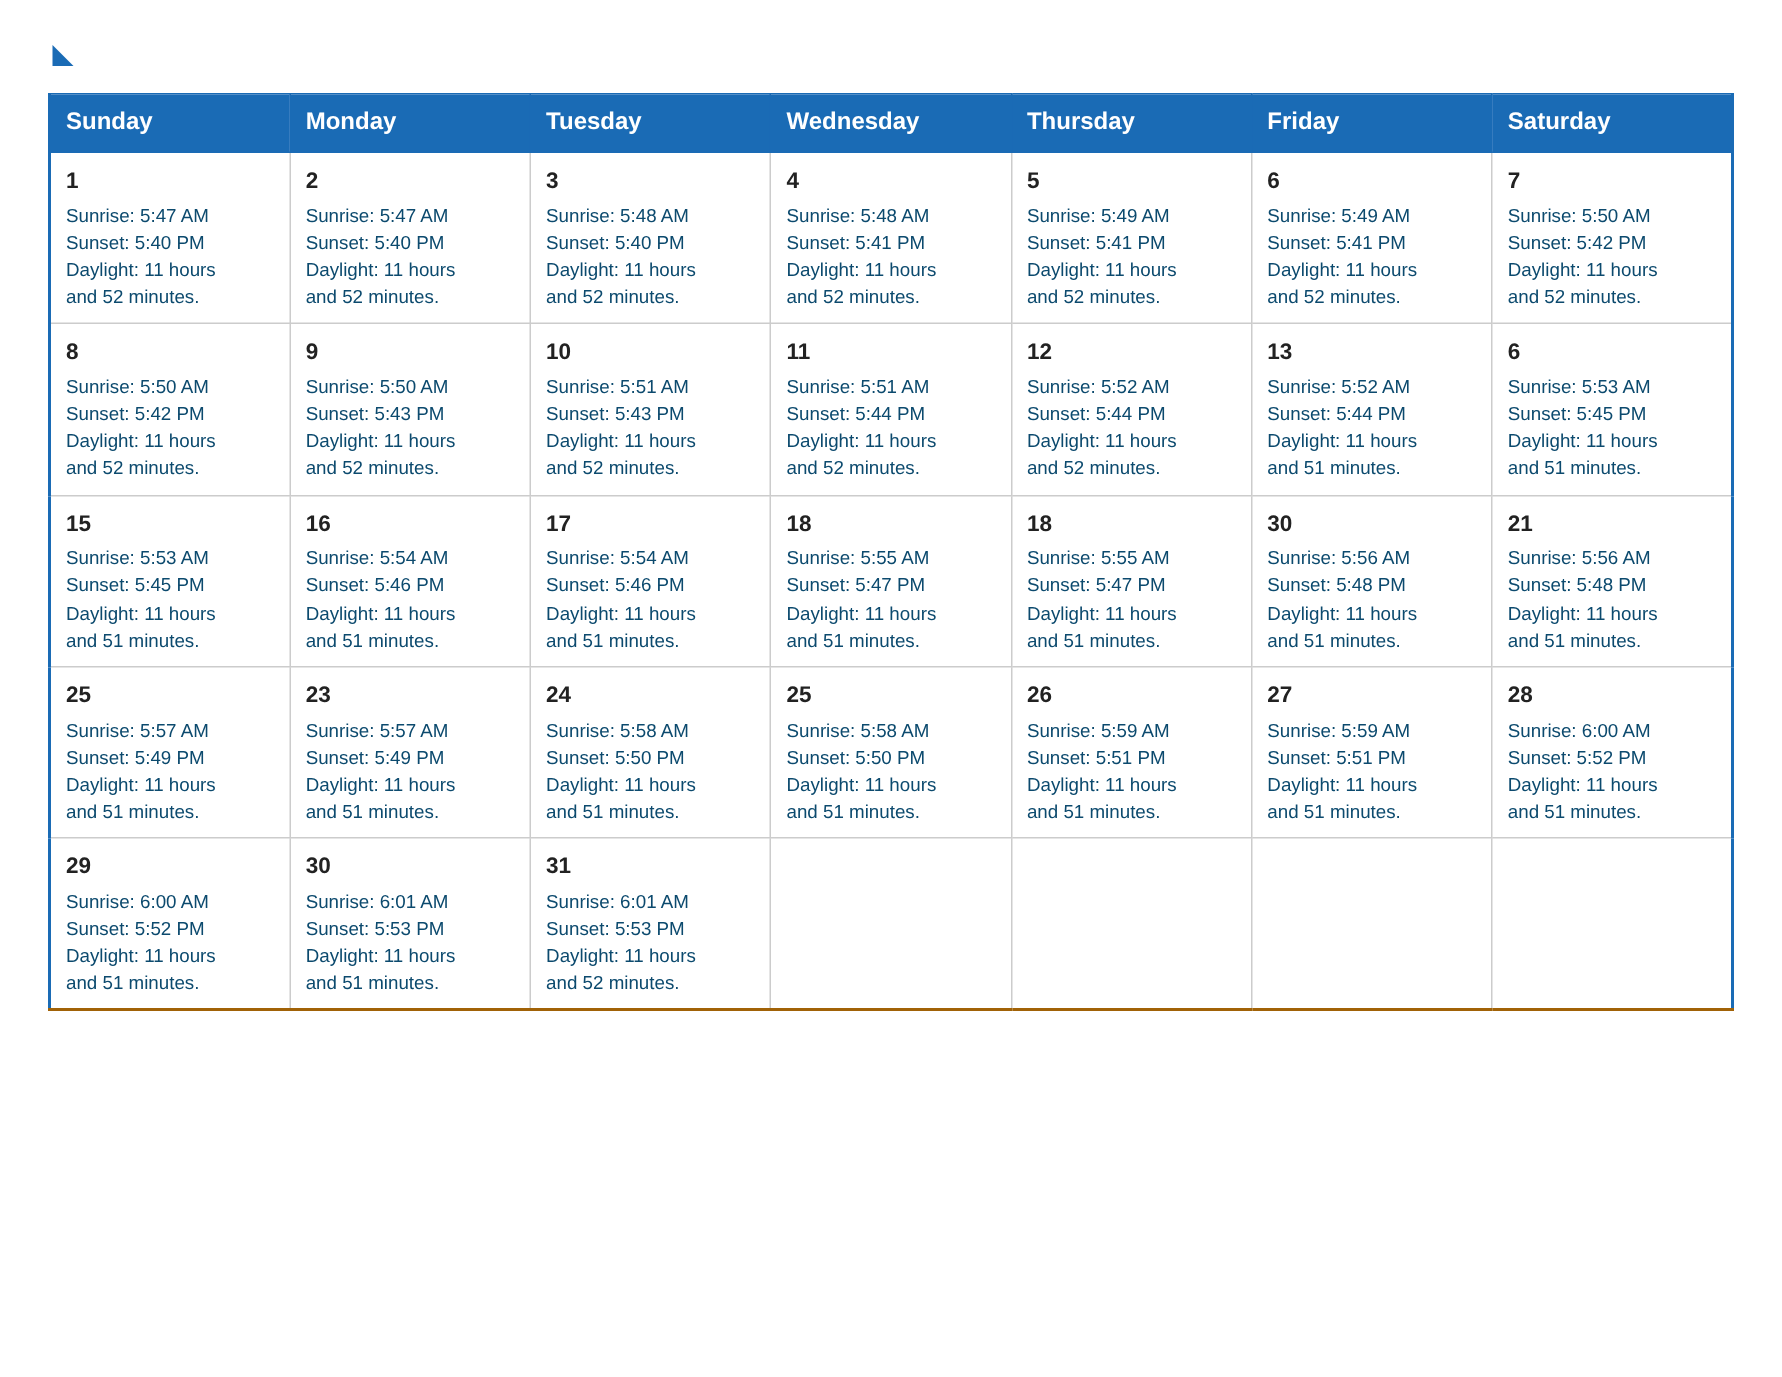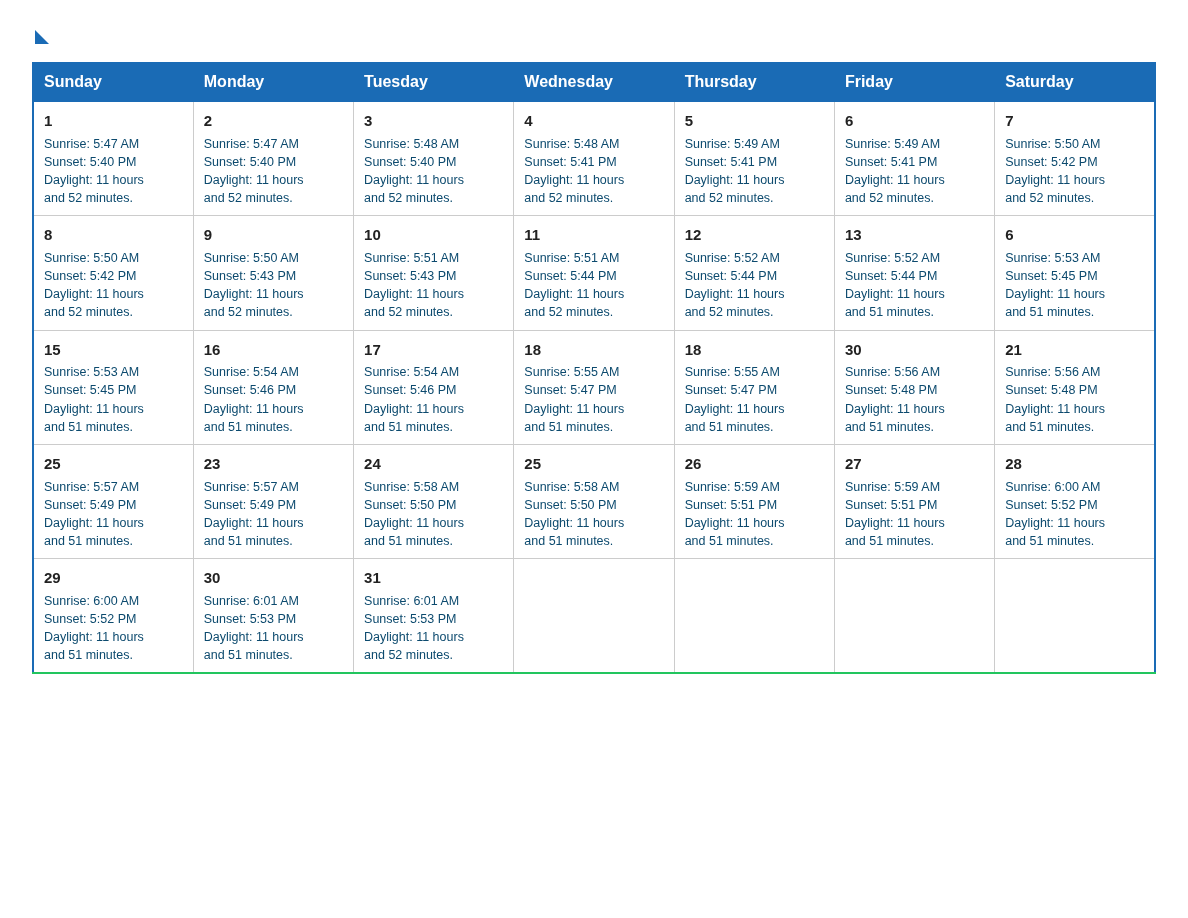--- a/index.html
+++ b/index.html
@@ -89,21 +89,21 @@
       font-weight: bold;
       color: #222;
       display: block;
       margin-bottom: 3px;
     }
     tbody tr td .day-info {
       color: #0c4a6e;
       font-size: 12.5px;
     }
     tbody tr:last-child td {
-      border-bottom: 2px solid #22c55e;
+      border-bottom: 2px solid #a16207;
     }
     tbody tr td:first-child {
       border-left: 2px solid #1a6bb5;
     }
     tbody tr td:last-child {
       border-right: 2px solid #1a6bb5;
     }
     thead tr th:first-child {
       border-left: 2px solid #1a6bb5;
     }

